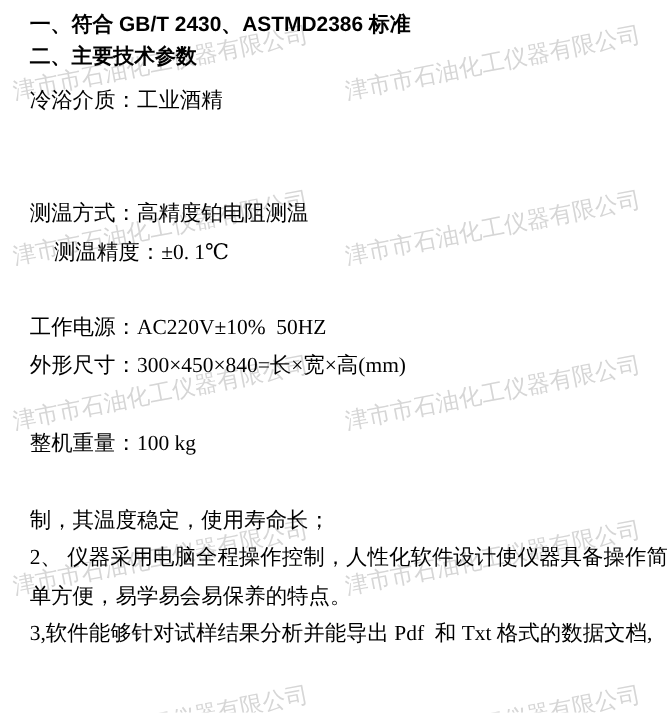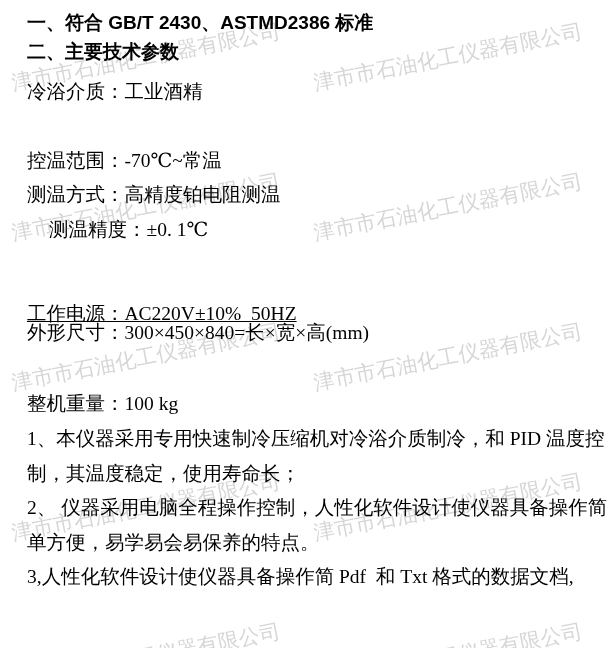--- a/index.html
+++ b/index.html
@@ -64,25 +64,23 @@
       <div class="watermark" style="left: 448px; top: 357px; color: rgb(214, 214, 214);">津市市石油化工仪器有限公司</div>
       <div class="watermark" style="left: 146px; top: 507px; color: rgb(214, 214, 214);">津市市石油化工仪器有限公司</div>
       <div class="watermark" style="left: 448px; top: 507px; color: rgb(214, 214, 214);">津市市石油化工仪器有限公司</div>
       <div class="watermark" style="left: 146px; top: 657px; color: rgb(214, 214, 214);">津市市石油化工仪器有限公司</div>
       <div class="watermark" style="left: 448px; top: 657px; color: rgb(214, 214, 214);">津市市石油化工仪器有限公司</div>
     </div>
   <div class="content">
       <div class="line heading" style="top: 11px;">一、符合 GB/T 2430、ASTMD2386 标准</div>
       <div class="line heading" style="top: 40px;">二、主要技术参数</div>
       <div class="line body" style="top: 81px;">冷浴介质：工业酒精</div>
-      <div class="line body" style="top: 150px;">控温范围：-70℃~常温</div>
       <div class="line body" style="top: 184px;">测温方式：高精度铂电阻测温</div>
       <div class="line body" style="top: 219px; margin-left: 22px;">测温精度：±0. 1℃</div>
-      <div class="line body" style="top: 303px; text-decoration: underline;">工作电源：AC220V±10%  50HZ</div>
+      <div class="line body" style="top: 288px;">工作电源：AC220V±10%  50HZ</div>
       <div class="line body" style="top: 322px;">外形尺寸：300×450×840=长×宽×高(mm)</div>
       <div class="line body" style="top: 357px; margin-top: 36px;">整机重量：100 kg</div>
-      <div class="line body" style="top: 428px;">1、本仪器采用专用快速制冷压缩机对冷浴介质制冷，和 PID 温度控</div>
       <div class="line body" style="top: 463px;">制，其温度稳定，使用寿命长；</div>
       <div class="line body" style="top: 497px;">2、 仪器采用电脑全程操作控制，人性化软件设计使仪器具备操作简</div>
       <div class="line body" style="top: 532px;">单方便，易学易会易保养的特点。</div>
-      <div class="line body" style="top: 566px;">3,人性化软件设计使仪器具备操作简 Pdf  和 Txt 格式的数据文档,</div>
+      <div class="line body" style="top: 566px;">3,软件能够针对试样结果分析并能导出 Pdf  和 Txt 格式的数据文档,</div>
     </div>
 </div>
 
 </body></html>

